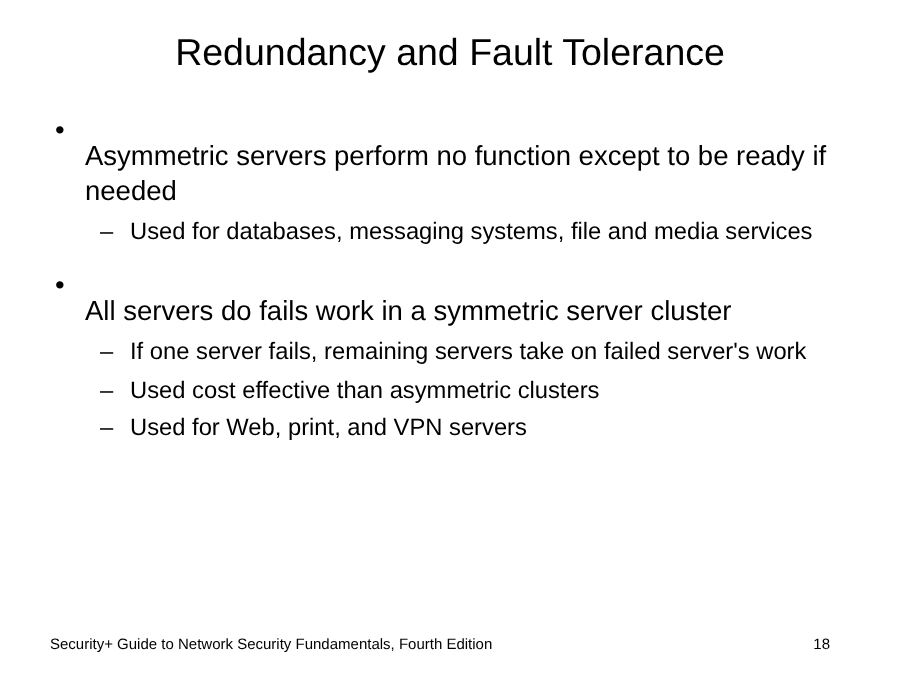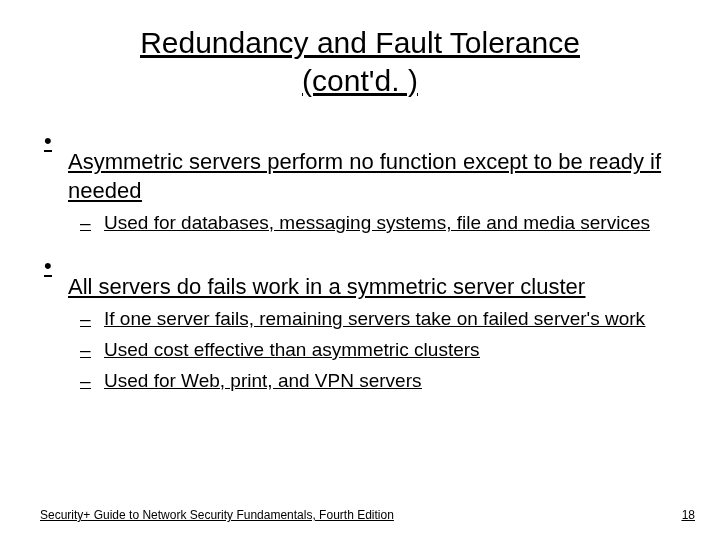--- a/index.html
+++ b/index.html
@@ -1,15 +1,15 @@
 <!DOCTYPE html>
 <html><head>
   <meta charset="utf-8">
   <style>
-    * { margin: 0; padding: 0; box-sizing: border-box; text-decoration: underline; }
+    * { margin: 0; padding: 0; box-sizing: border-box; }
     body {
       width: 720px;
       height: 540px;
       background: #fff;
       font-family: Arial, Helvetica, sans-serif;
       color: #000;
       position: relative;
       overflow: hidden;
     }
     .title {
@@ -52,32 +52,31 @@
     .bullet-l2 .text {
       flex: 1;
     }
     .gap {
       height: 10px;
     }
     .footer {
       position: absolute;
       bottom: 18px;
       left: 40px;
-      right: 25px;
+      right: 56px;
       display: flex;
       justify-content: space-between;
       font-size: 12px;
     }
   </style>
 </head>
 <body>
 
 <div class="title">
   <span>Redundancy and Fault Tolerance</span><br>
-  <span>(cont'd. )</span>
 </div>
 
 <div class="content">
 
   <div class="bullet-l1">
     <span class="marker">•</span>
     <span class="text">Asymmetric servers perform no function except to be ready if needed</span>
   </div>
 
   <div class="bullet-l2">

